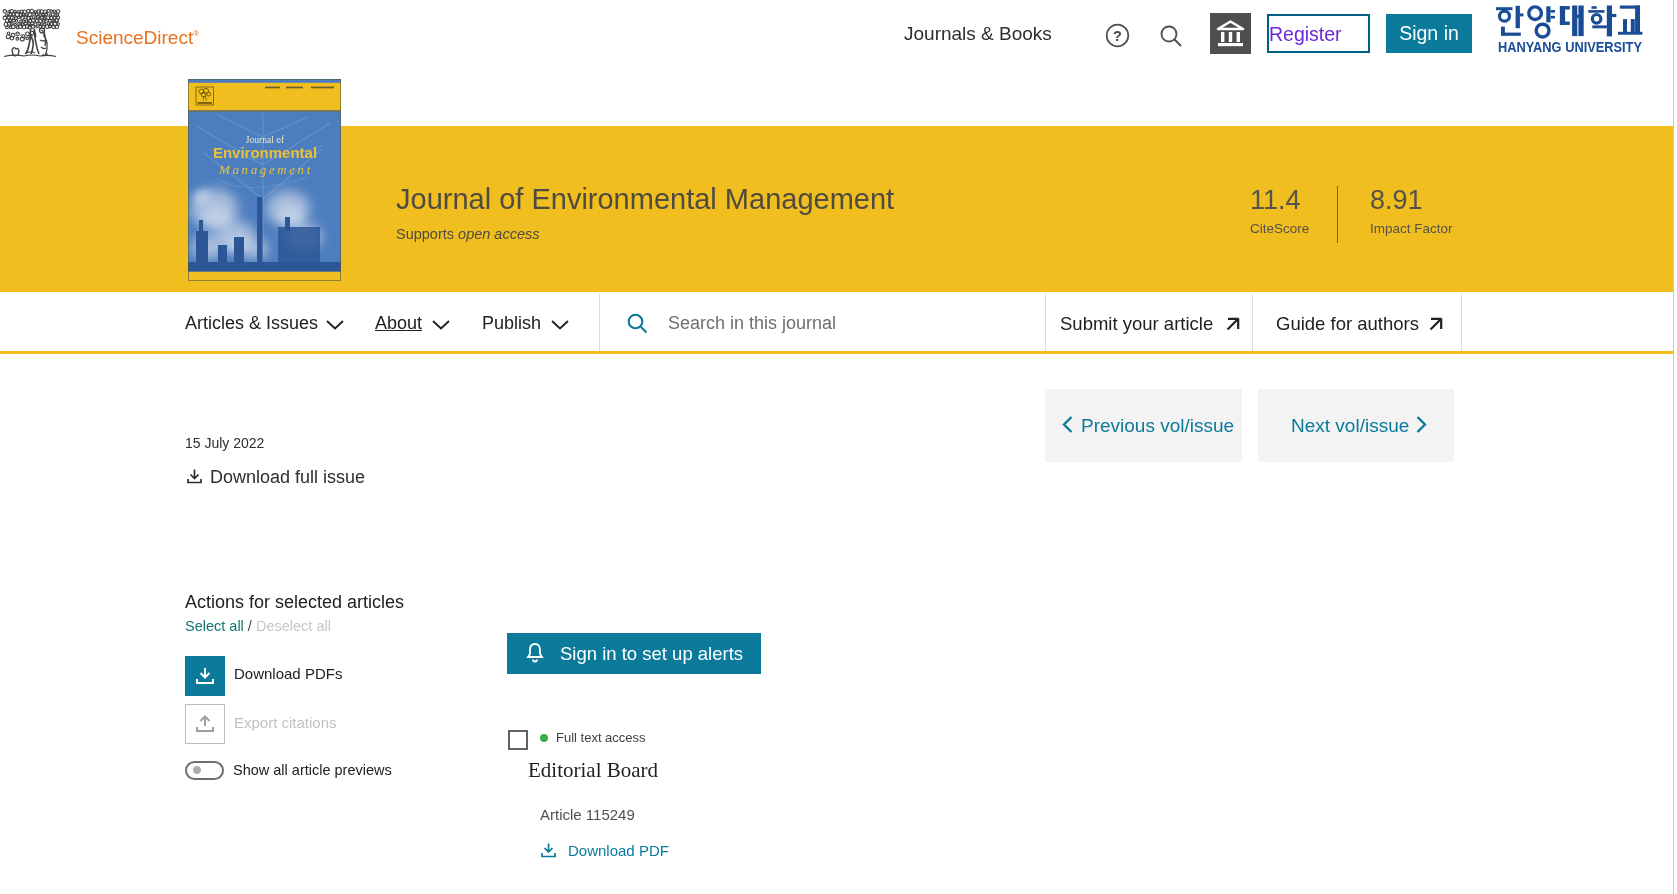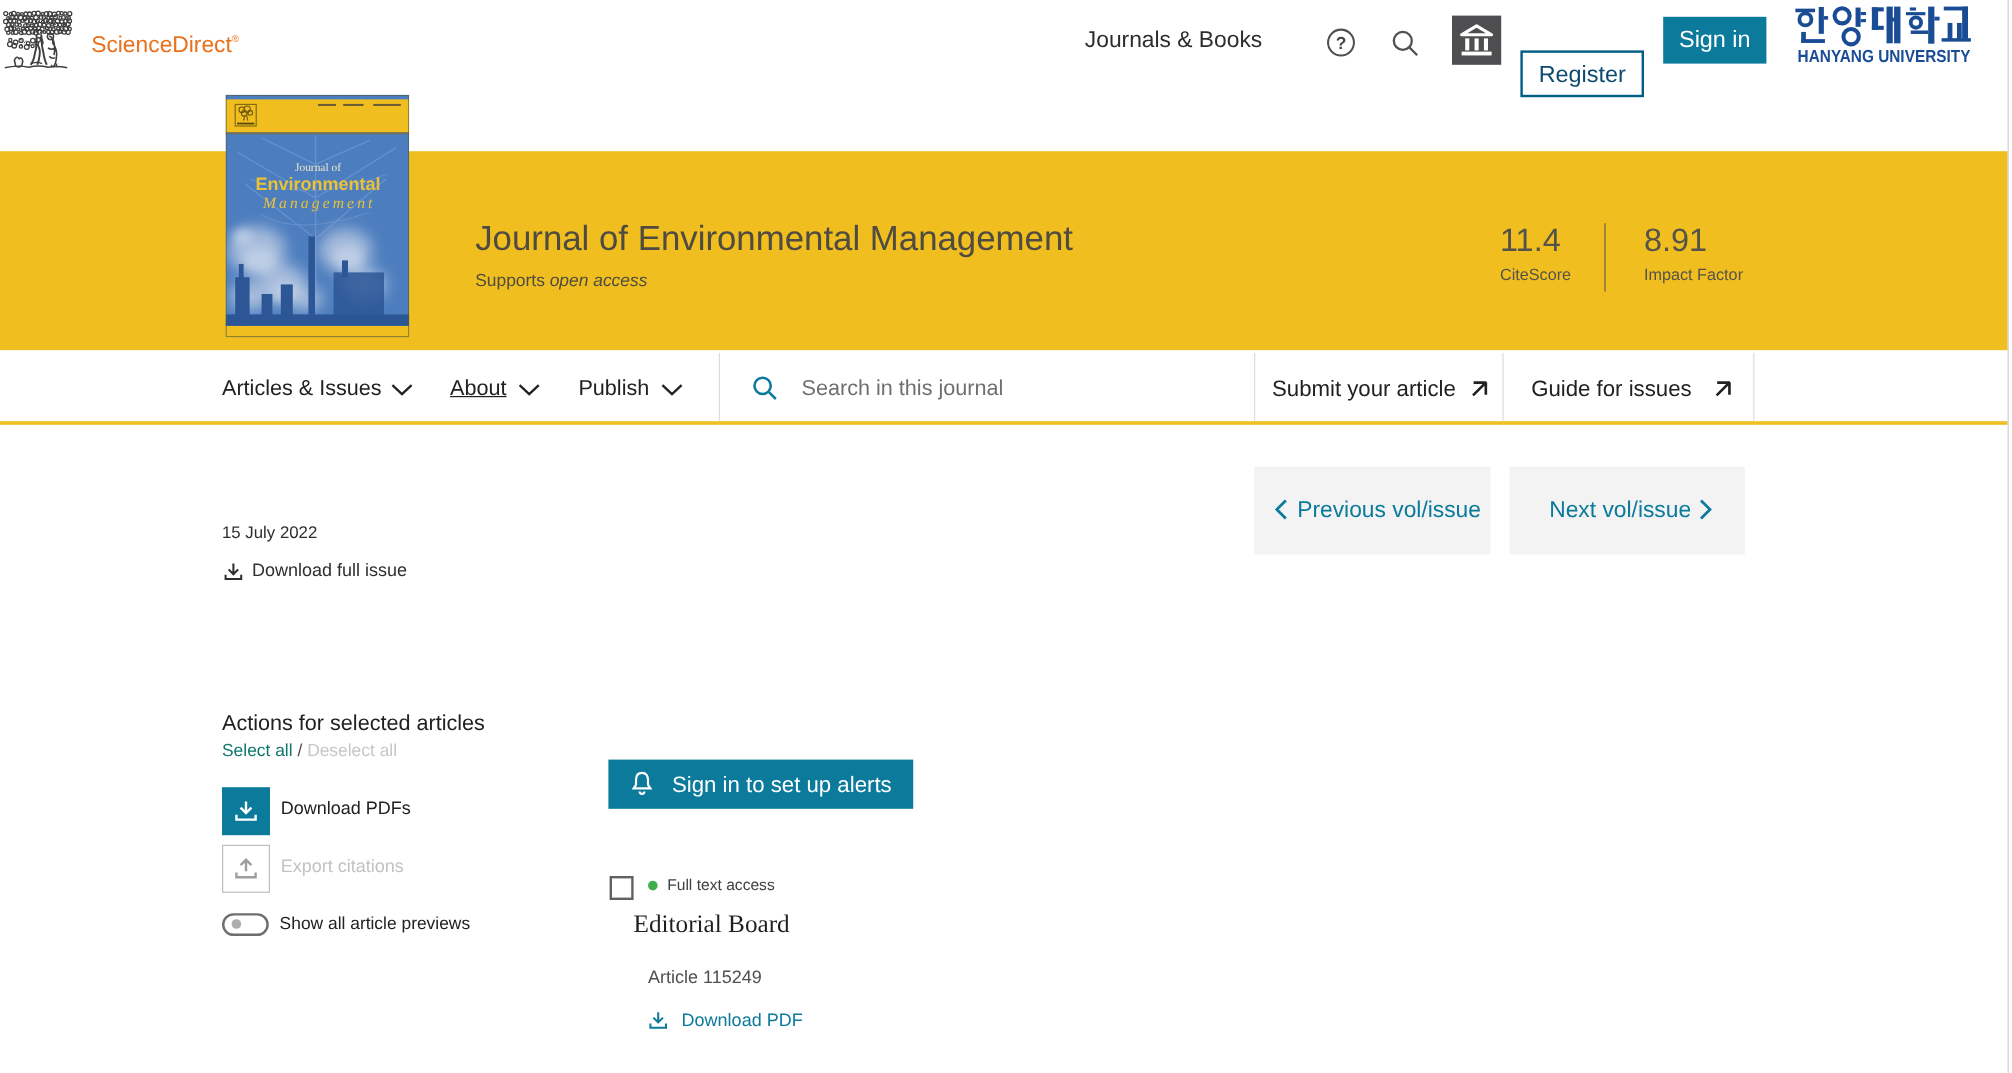--- a/index.html
+++ b/index.html
@@ -217,21 +217,21 @@
       <path d="M8,16 L20.5,8.5 L33,16 Z"></path>
     </g>
     <g fill="#fff">
       <rect x="11" y="19" width="3.4" height="10"></rect>
       <rect x="18.8" y="19" width="3.4" height="10"></rect>
       <rect x="26.6" y="19" width="3.4" height="10"></rect>
       <rect x="8" y="30" width="25" height="3.2"></rect>
     </g>
   </svg>
 
-  <div class="abs" style="left:1267px;top:14px;width:103px;height:39px;border:2px solid #005d83;background:#fff;font-size:19.5px;color:#0c4a6e;text-align:center;line-height:36px;margin-top:28px;">Register</div>
+  <div class="abs" style="left:1267px;top:14px;width:103px;height:39px;border:2px solid #005d83;background:#fff;font-size:19.5px;color:#6d28d9;text-align:left;line-height:36px;">Register</div>
 
   <div class="abs" style="left:1386px;top:14px;width:86px;height:39px;background:#0b7a9b;font-size:19.5px;color:#fff;text-align:center;line-height:39px;">Sign in</div>
 
   <svg class="abs" style="left:1496px;top:4px;" width="150" height="50" viewBox="0 0 150 50">
     <g fill="#1a4c96">
       <rect x="0" y="3.2" width="16.5" height="3"></rect>
       <circle cx="8.5" cy="12.2" r="5" fill="none" stroke="#1a4c96" stroke-width="3.2"></circle>
       <rect x="19.6" y="1.8" width="4.3" height="22.4"></rect>
       <rect x="23.9" y="9.4" width="3.5" height="3"></rect>
       <rect x="5" y="22.6" width="3.9" height="8.8"></rect>
@@ -364,38 +364,38 @@
 
   <div class="abs" style="left:1060px;top:313px;font-size:18.5px;color:#212121;">Submit your article</div>
   <svg class="abs" style="left:1225px;top:316px;" width="16" height="16" viewBox="0 0 16 16">
     <g fill="none" stroke="#212121" stroke-width="2.2">
         <path d="M2.5,13.5 L12.5,3.5 M3,2.9 L13.6,2.9 M13.2,2.5 L13.2,13"></path>
       </g>
   </svg>
 
   <div class="abs" style="left:1252px;top:294px;width:1px;height:57px;background:#dcdcdc;"></div>
 
-  <div class="abs" style="left:1276px;top:313px;font-size:18.5px;color:#212121;">Guide for issues</div>
+  <div class="abs" style="left:1276px;top:313px;font-size:18.5px;color:#212121;">Guide for authors</div>
   <svg class="abs" style="left:1428px;top:316px;" width="16" height="16" viewBox="0 0 16 16">
     <g fill="none" stroke="#212121" stroke-width="2.2">
         <path d="M2.5,13.5 L12.5,3.5 M3,2.9 L13.6,2.9 M13.2,2.5 L13.2,13"></path>
       </g>
   </svg>
 
   <div class="abs" style="left:1461px;top:294px;width:1px;height:57px;background:#dcdcdc;"></div>
 
   <div class="abs" style="left:185px;top:435px;font-size:14px;color:#2e2e2e;">15 July 2022</div>
 
   <svg class="abs" style="left:186px;top:468px;" width="17" height="17" viewBox="0 0 17 17">
     <g stroke="#2e2e2e" fill="none" stroke-width="1.7">
       <path d="M8.5,1.5 L8.5,9.5 M4.5,6.5 L8.5,10.5 L12.5,6.5"></path>
       <path d="M2,11 L2,14.5 L15,14.5 L15,11"></path>
     </g>
   </svg>
-  <div class="abs" style="left:210px;top:467px;font-size:15px;color:#2e2e2e;">Download full issue</div>
+  <div class="abs" style="left:210px;top:467px;font-size:18px;color:#2e2e2e;">Download full issue</div>
 
   <div class="abs" style="left:1045px;top:389px;width:197px;height:73px;background:#f3f3f3;"></div>
   <svg class="abs" style="left:1060px;top:414px;" width="15" height="21" viewBox="0 0 15 21">
       <path d="M11.5,3 L4,10.5 L11.5,18" fill="none" stroke="#0b7a9b" stroke-width="2.3"></path>
     </svg>
   <div class="abs" style="left:1081px;top:415px;font-size:19px;color:#0b7a9b;">Previous vol/issue</div>
 
   <div class="abs" style="left:1258px;top:389px;width:196px;height:73px;background:#f3f3f3;"></div>
   <div class="abs" style="left:1291px;top:415px;font-size:19px;color:#0b7a9b;">Next vol/issue</div>
   <svg class="abs" style="left:1414px;top:414px;" width="15" height="21" viewBox="0 0 15 21">

